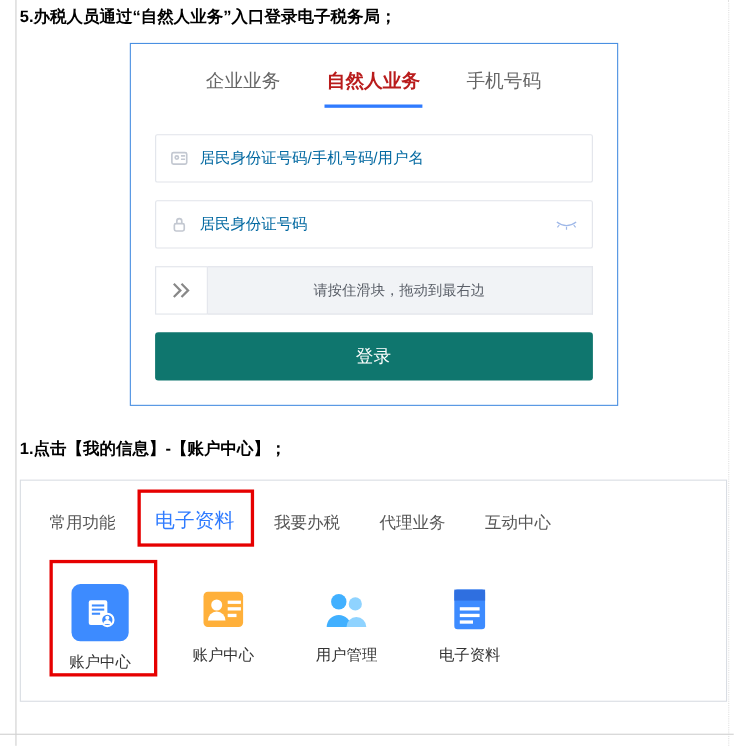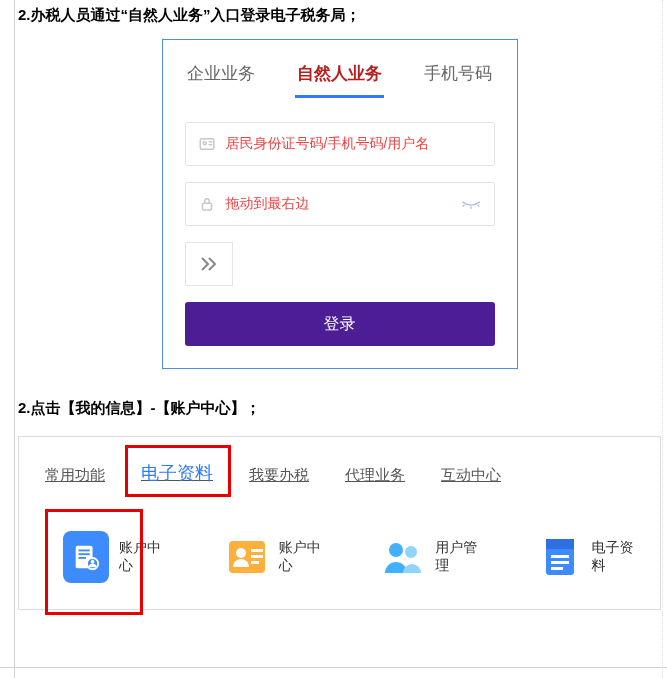--- a/index.html
+++ b/index.html
@@ -10,72 +10,72 @@
     position:relative;
     box-sizing:border-box;
   }
   .rule-left{position:absolute;left:14px;top:0;bottom:0;border-left:1px solid #d0d0d0;}
   .rule-bottom{position:absolute;left:0;right:0;bottom:10px;border-top:1px solid #d0d0d0;}
   .grid-r{position:absolute;right:4px;top:0;bottom:0;border-left:1px dotted #e0e0e0;}
   .content{position:absolute;left:18px;top:0;right:6px;}
   .step{font-size:15px;color:#000;margin:6px 0 14px 0;font-weight:700;}
   
   .login-card{
-    width:356px;margin:0 auto;
+    width:444px;margin:0 auto;
     border:1px solid #4a90e2;
     box-sizing:border-box;
     padding:18px 22px 22px 22px;
   }
   .tabs{display:flex;justify-content:center;gap:38px;margin-bottom:24px;}
   .tab{font-size:17px;color:#666;padding:4px 2px 10px 2px;cursor:pointer;}
   .tab.active{color:#b91c1c;font-weight:700;border-bottom:3px solid #2f7bff;}
   .field{
     border:1px solid #e1e4ea;border-radius:2px;height:42px;
     display:flex;align-items:center;padding:0 12px;margin-bottom:16px;
-    color:#ef4444;font-size:14px;position:relative;
+    color:#0369a1;font-size:14px;position:relative;
   }
   .field .ic{width:18px;height:18px;margin-right:10px;flex:none;}
   .field .ph{flex:1;}
   .eye{width:22px;height:12px;flex:none;}
   .slider{display:flex;height:44px;margin-bottom:16px;}
   .slider-handle{
     width:48px;height:44px;background:#fff;border:1px solid #e1e4ea;
     display:flex;align-items:center;justify-content:center;box-sizing:border-box;
   }
   .slider-track{
     flex:1;background:#f1f3f6;display:flex;align-items:center;justify-content:center;
     font-size:13px;color:#5a5f68;border:1px solid #e1e4ea;border-left:none;box-sizing:border-box;
   }
   .login-btn{
-    height:44px;background:#4c1d95;color:#fff;border-radius:3px;
+    height:44px;background:#0f766e;color:#fff;border-radius:3px;
     display:flex;align-items:center;justify-content:center;font-size:16px;cursor:pointer;
   }
   
   .nav-card{
     border:1px solid #d9dde3;padding:18px 22px 26px 22px;position:relative;margin-top:18px;
   }
-  .nav-tabs{display:flex;gap:28px;align-items:flex-end;font-size:15px;color:#555;text-decoration:underline;}
+  .nav-tabs{display:flex;gap:28px;align-items:flex-end;font-size:15px;color:#555;}
   .nav-tab{padding:6px 4px 12px 4px;cursor:pointer;white-space:nowrap;}
   .nav-tab.hl{color:#2f7bff;font-size:18px;}
   .redbox{position:absolute;border:3px solid #e60000;pointer-events:none;}
   .tiles{display:flex;gap:56px;margin-top:34px;padding-left:22px;}
-  .tile{display:flex;align-items:center;gap:10px;font-size:14px;color:#333;cursor:pointer;}
+  .tile{display:flex;flex-direction:column;align-items:center;gap:10px;font-size:14px;color:#333;cursor:pointer;}
   .tile-icon{width:46px;height:46px;border-radius:6px;display:flex;align-items:center;justify-content:center;}
   .tile-icon-lg{width:52px;height:52px;border-radius:8px;background:#3d8bff;display:flex;align-items:center;justify-content:center;}
 </style>
 </head>
 <body>
 
 <div class="rule-left"></div>
 <div class="grid-r"></div>
 <div class="rule-bottom"></div>
 
 <div class="content">
 
-  <p class="step">2.办税人员通过“自然人业务”入口登录电子税务局；</p>
+  <p class="step">5.办税人员通过“自然人业务”入口登录电子税务局；</p>
 
   <div class="login-card">
     <div class="tabs">
       <div class="tab">企业业务</div>
       <div class="tab active">自然人业务</div>
       <div class="tab">手机号码</div>
     </div>
 
     <div class="field">
       <svg class="ic" viewBox="0 0 24 24" fill="none" stroke="#c3c8d1" stroke-width="2">
@@ -84,39 +84,40 @@
           <path d="M14 9h5M14 13h5"></path>
       </svg>
       <span class="ph">居民身份证号码/手机号码/用户名</span>
     </div>
 
     <div class="field">
       <svg class="ic" viewBox="0 0 24 24" fill="none" stroke="#c3c8d1" stroke-width="2">
         <rect x="6" y="11" width="12" height="9" rx="2"></rect>
           <path d="M9 11V8a3 3 0 0 1 6 0v3"></path>
       </svg>
-      <span class="ph">拖动到最右边</span>
+      <span class="ph">居民身份证号码</span>
       <svg class="eye" viewBox="0 0 40 20" fill="none" stroke="#9fb8e8" stroke-width="2">
         <path d="M4 6 Q20 18 36 6"></path>
           <path d="M8 11l-3 4M20 14v5M32 11l3 4"></path>
       </svg>
     </div>
 
     <div class="slider">
       <div class="slider-handle">
         <svg width="20" height="16" viewBox="0 0 20 16" fill="none" stroke="#888" stroke-width="2">
           <path d="M3 2l6 6-6 6M10 2l6 6-6 6"></path>
         </svg>
       </div>
+      <div class="slider-track">请按住滑块，拖动到最右边</div>
     </div>
 
     <div class="login-btn">登录</div>
   </div>
 
-  <p class="step" style="margin-top:30px">2.点击【我的信息】-【账户中心】；</p>
+  <p class="step" style="margin-top:30px">1.点击【我的信息】-【账户中心】；</p>
 
   <div class="nav-card">
     <div class="nav-tabs">
       <div class="nav-tab">常用功能</div>
       <div class="nav-tab hl">电子资料</div>
       <div class="nav-tab">我要办税</div>
       <div class="nav-tab">代理业务</div>
       <div class="nav-tab">互动中心</div>
     </div>
     <div class="redbox" style="left:106px;top:8px;width:100px;height:46px;"></div>

